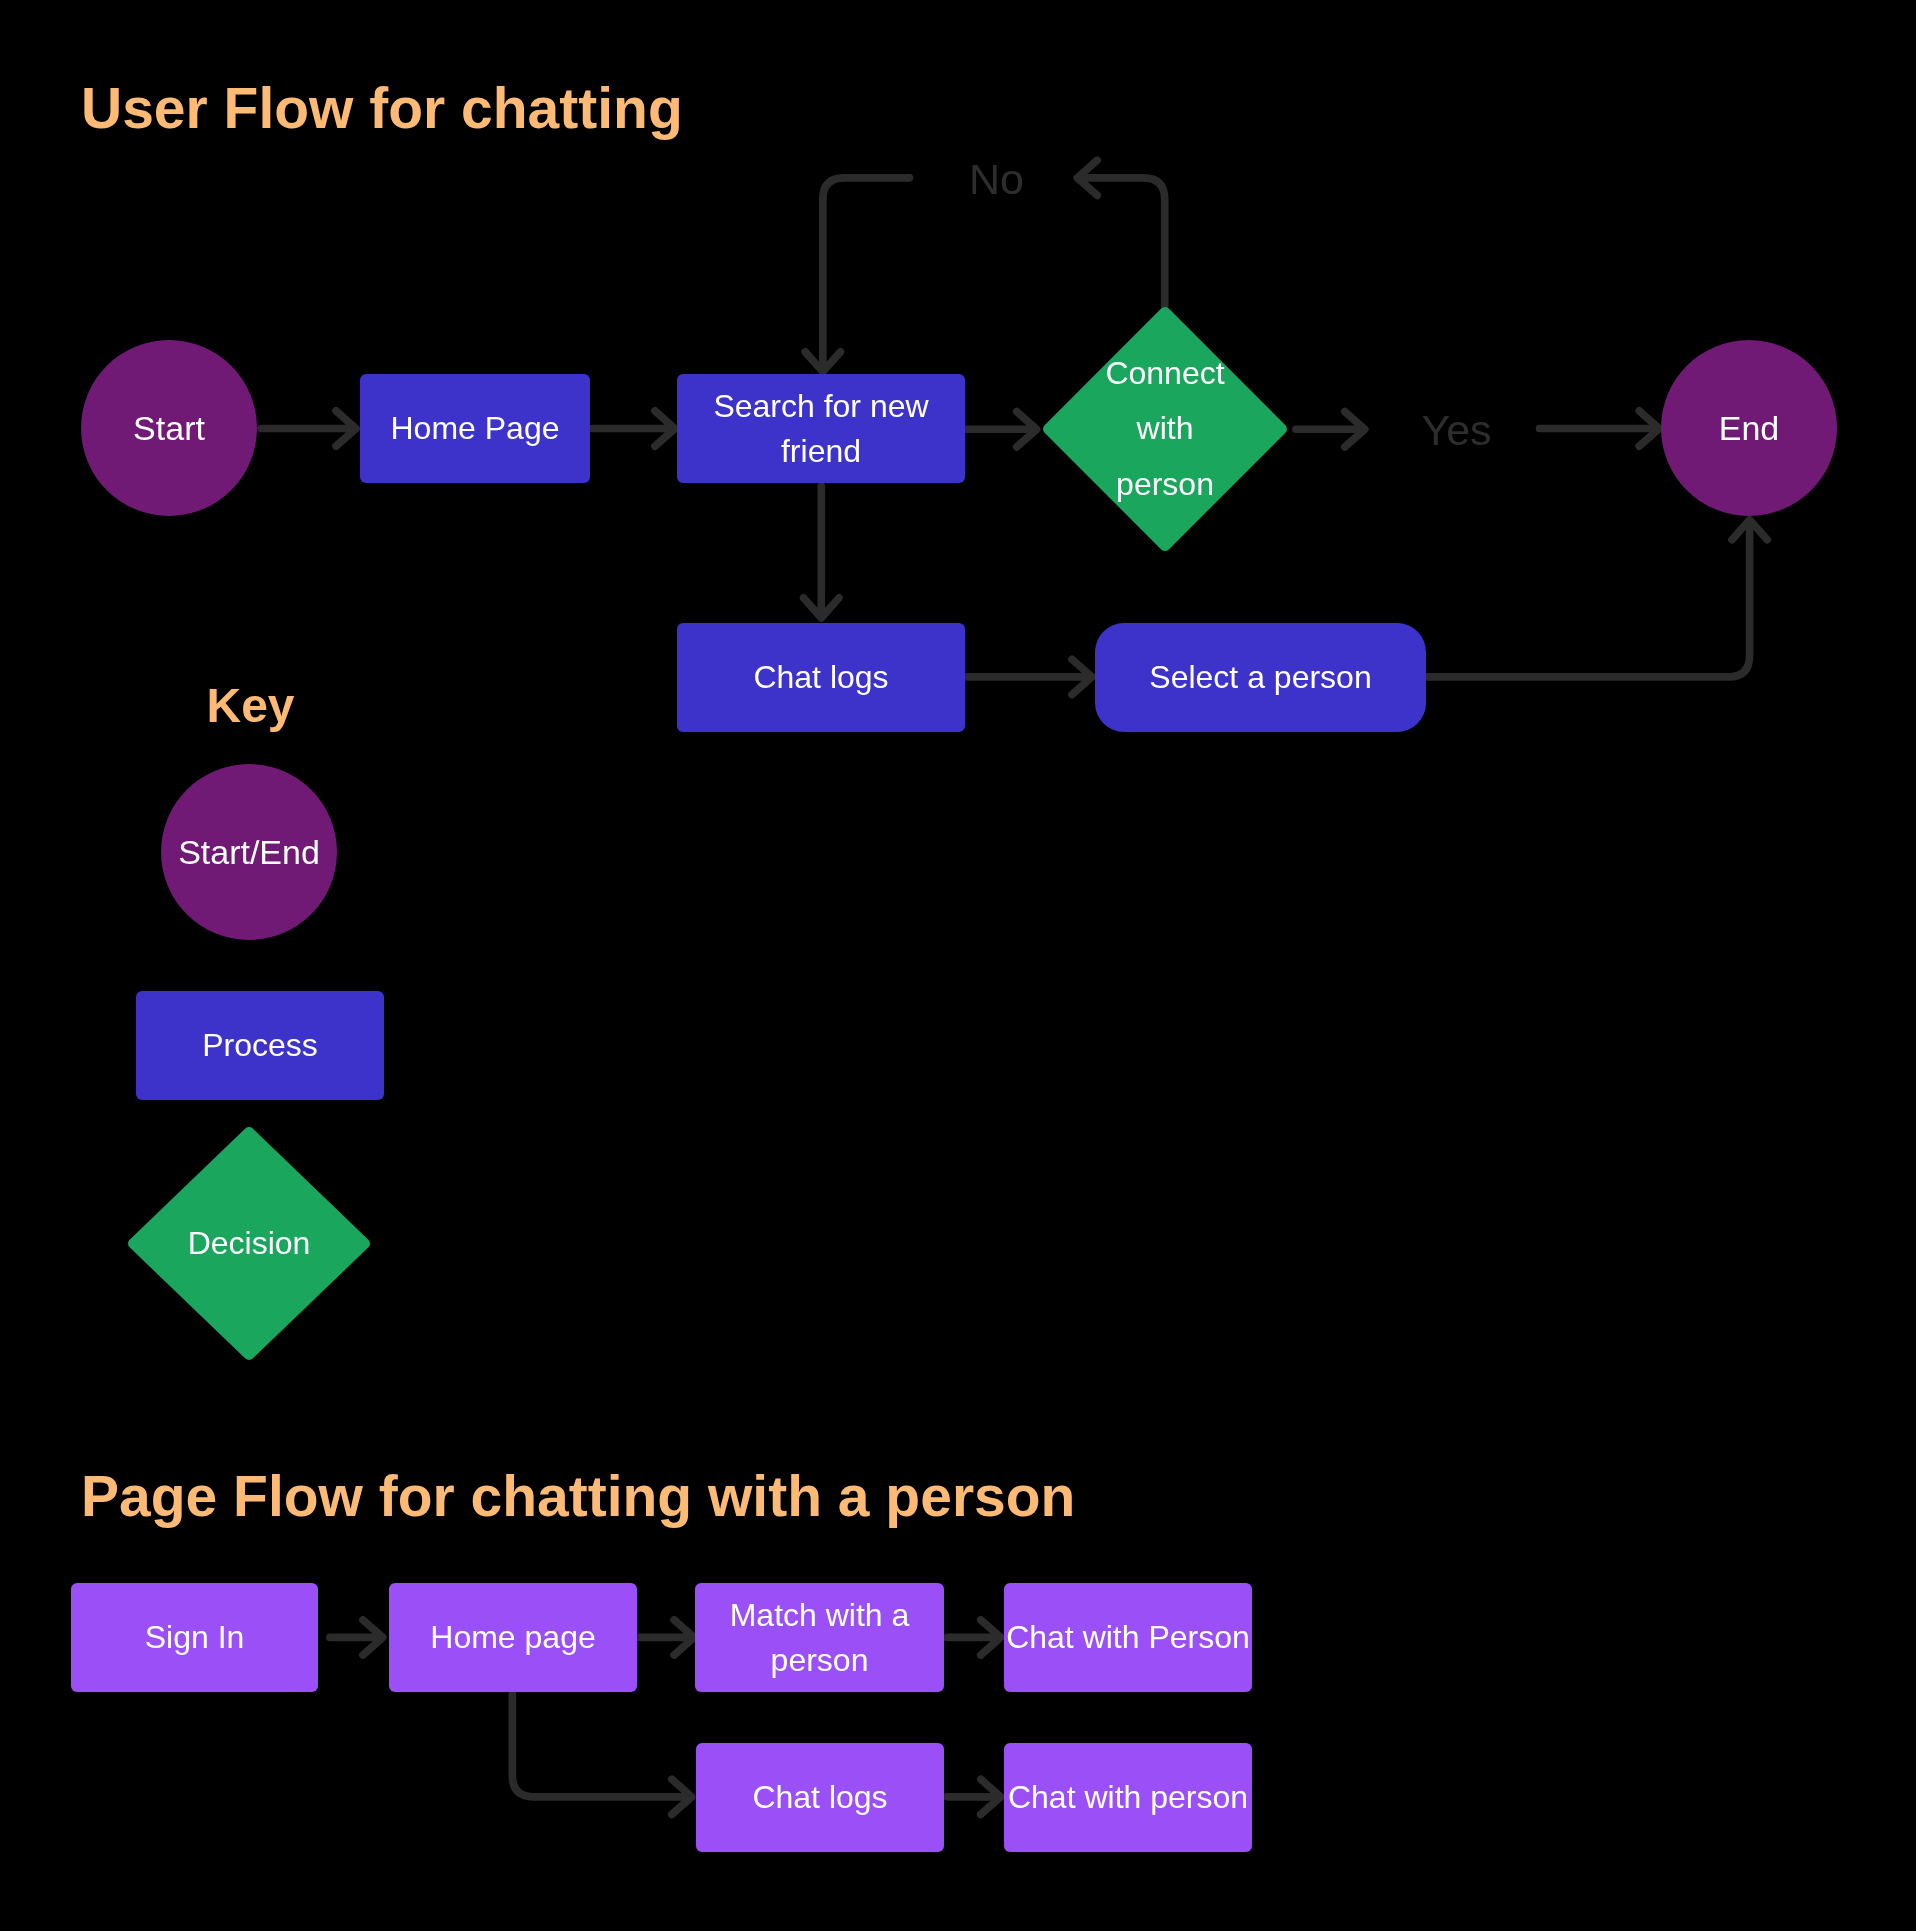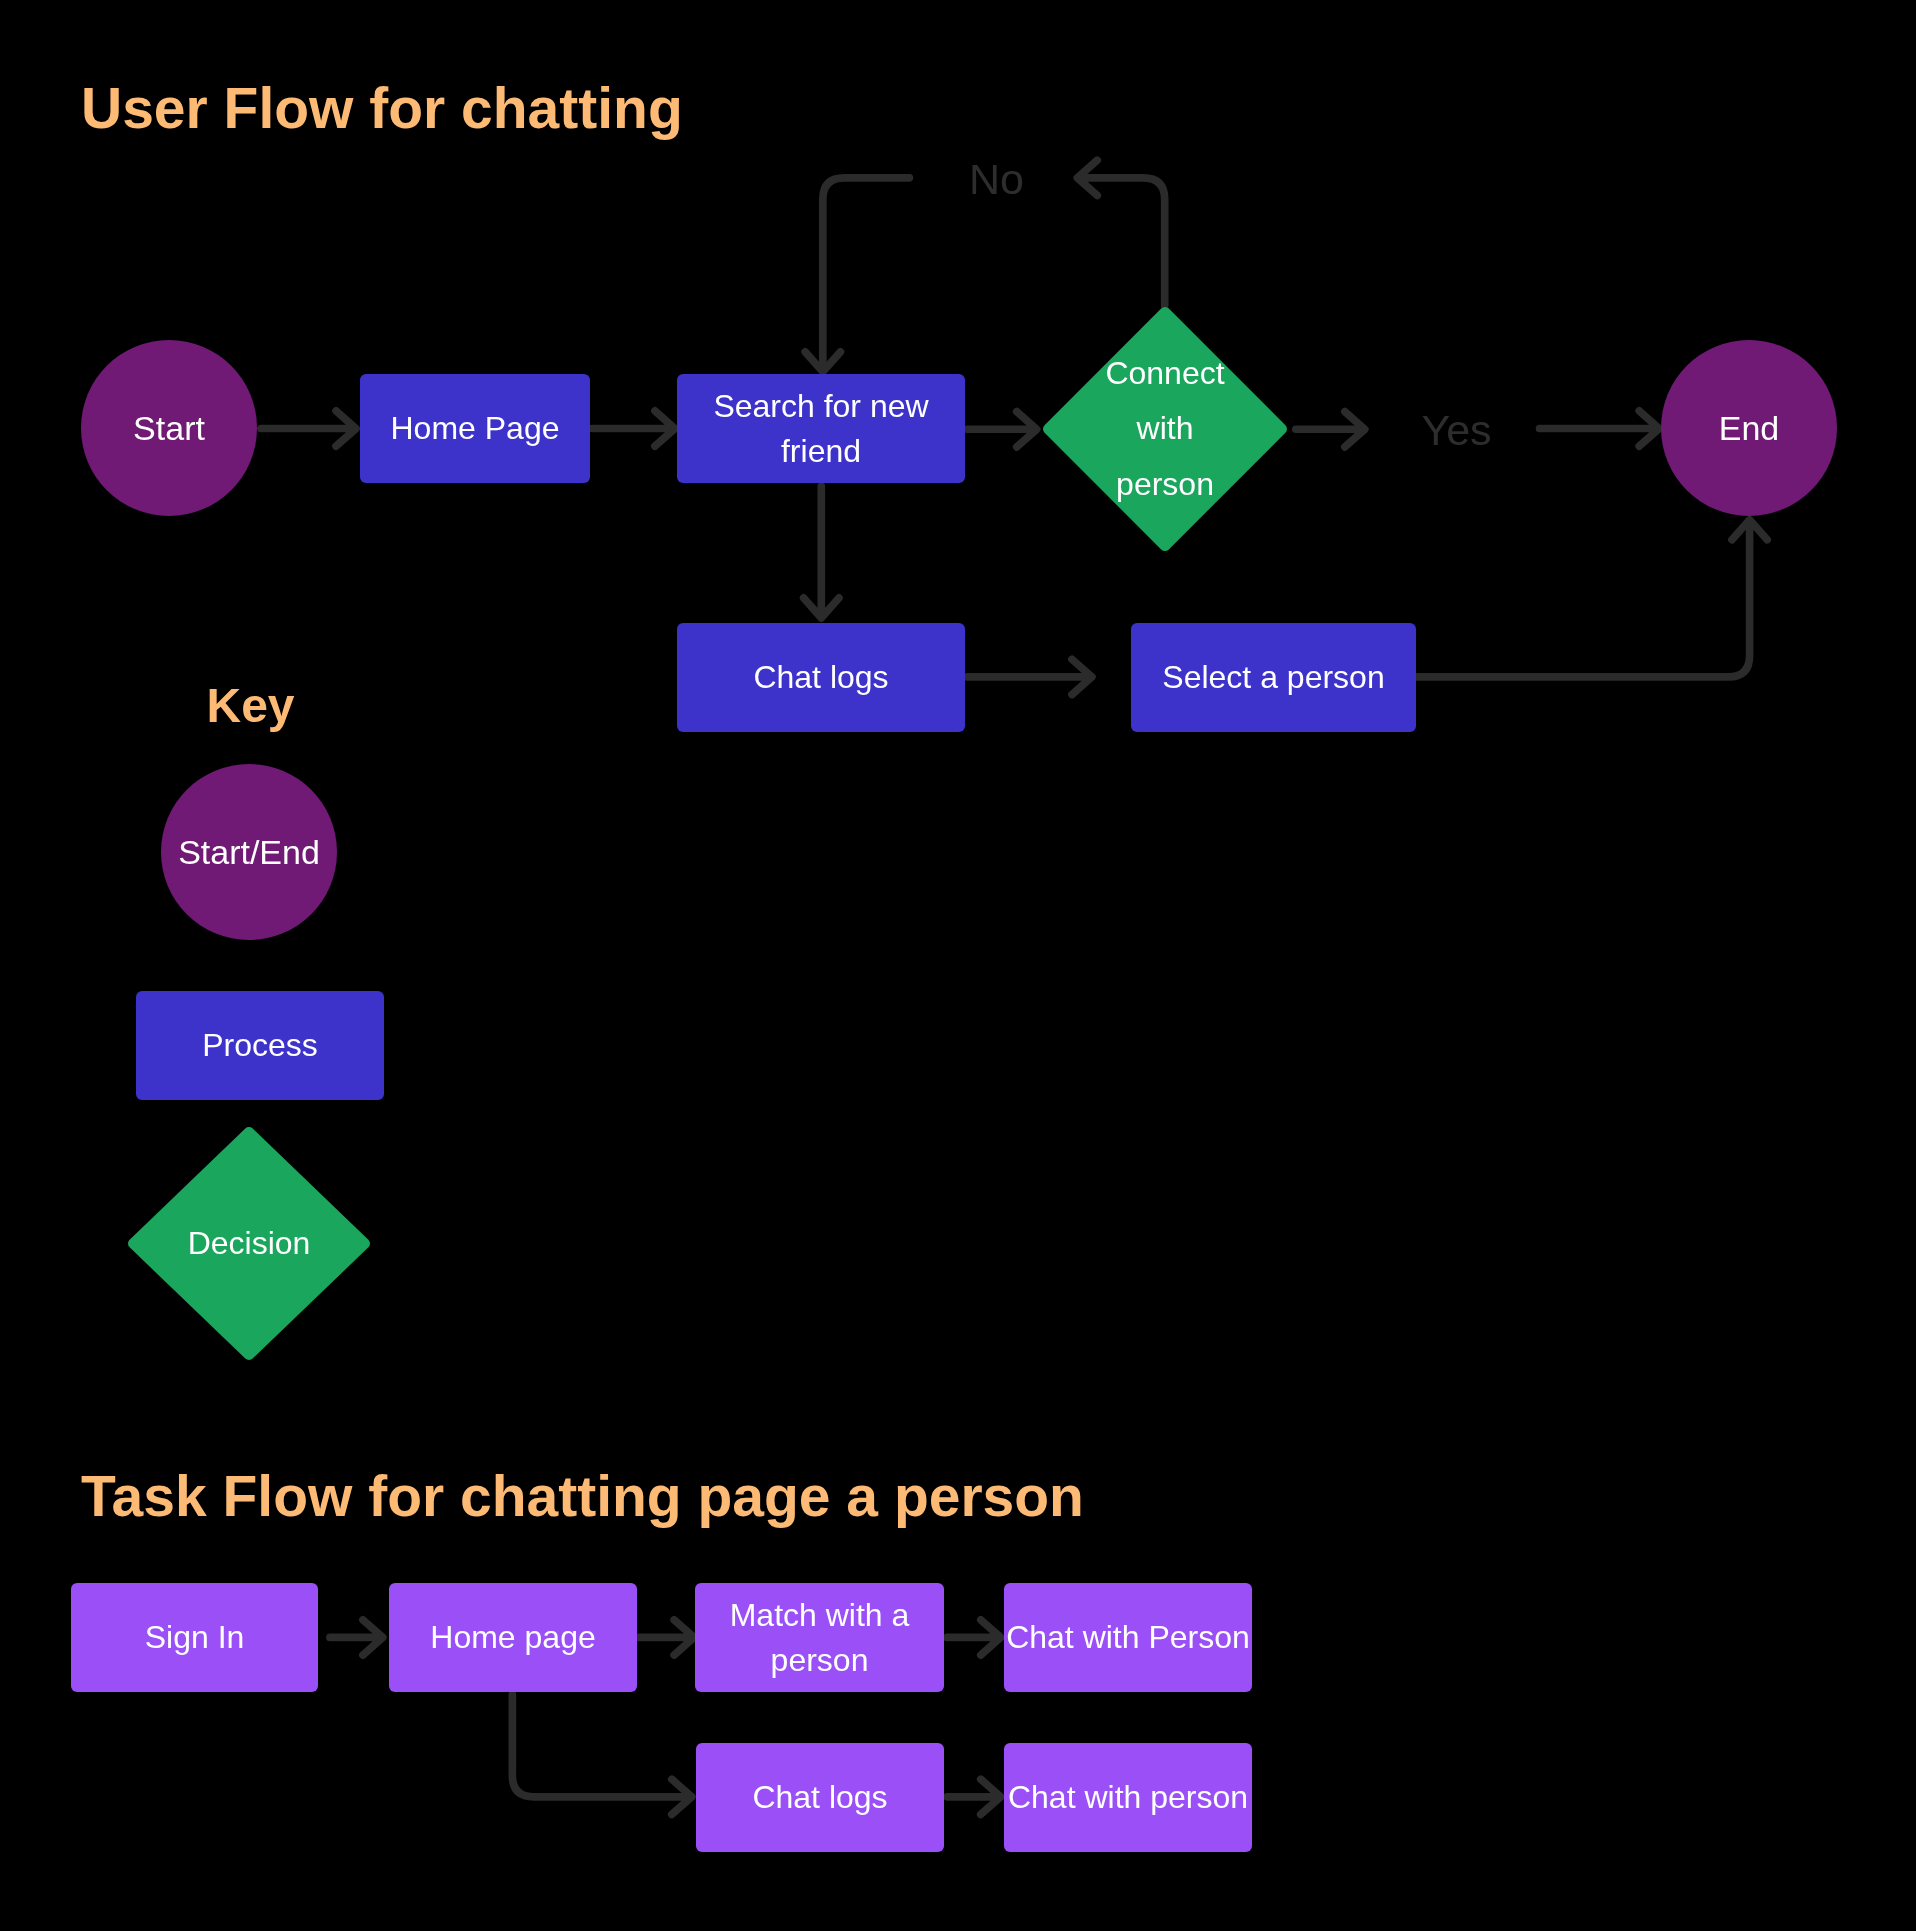--- a/index.html
+++ b/index.html
@@ -22,21 +22,21 @@
         align-items:center;justify-content:center;color:#fff;font-size:32px;line-height:1.72;text-align:center;}
 
   
   .n-start{left:81px;top:340px;}
   .n-home{left:360px;top:374px;width:230px;}
   .n-search{left:677px;top:374px;width:288px;}
   .n-decision{left:1043px;top:307px;width:244px;height:244px;}
   .n-decision .dlabel{padding:0 49px;}
   .n-end{left:1661px;top:340px;}
   .n-chatlogs{left:677px;top:623px;width:288px;}
-  .n-select{left:1131px;top:623px;width:285px;}
+  .n-select{left:1095px;top:623px;width:331px;border-radius:29px;}
   .lbl-yes{left:1403px;top:406px;width:107px;}
   .lbl-no{left:943px;top:155px;width:107px;}
   .t-userflow{left:81px;top:75px;}
 
   
   .t-key{left:192px;top:678px;width:117px;font-size:48px;text-align:center;}
   .n-key-circle{left:161px;top:764px;}
   .n-key-process{left:136px;top:991px;width:248px;}
   .n-key-decision{left:128px;top:1127px;width:242px;height:233px;}
 
@@ -119,21 +119,21 @@
     <span>Process</span>
   </div>
 
   <div class="diamond n-key-decision">
     <svg viewBox="0 0 316 304" preserveAspectRatio="none">
       <path d="M158 7 L309 152 L158 297 L7 152 Z" fill="#1aa65c" stroke="#1aa65c" stroke-width="14" stroke-linejoin="round"></path>
     </svg>
     <div class="dlabel">Decision</div>
   </div>
 
-  <div class="heading t-taskflow">Task Flow for chatting page a person</div>
+  <div class="heading t-taskflow">Page Flow for chatting with a person</div>
 
   <div class="node rect purple n-signin">
     <span>Sign In</span>
   </div>
 
   <div class="node rect purple n-home2">
     <span>Home page</span>
   </div>
 
   <div class="node rect purple n-match">

